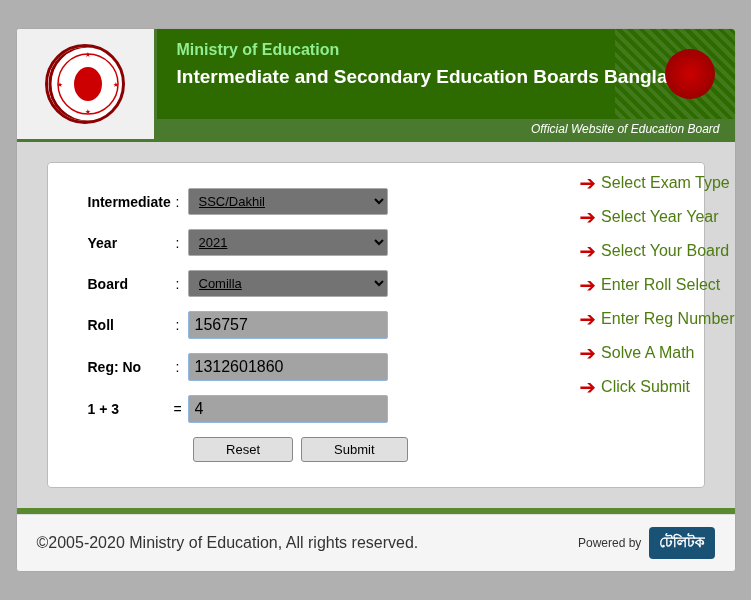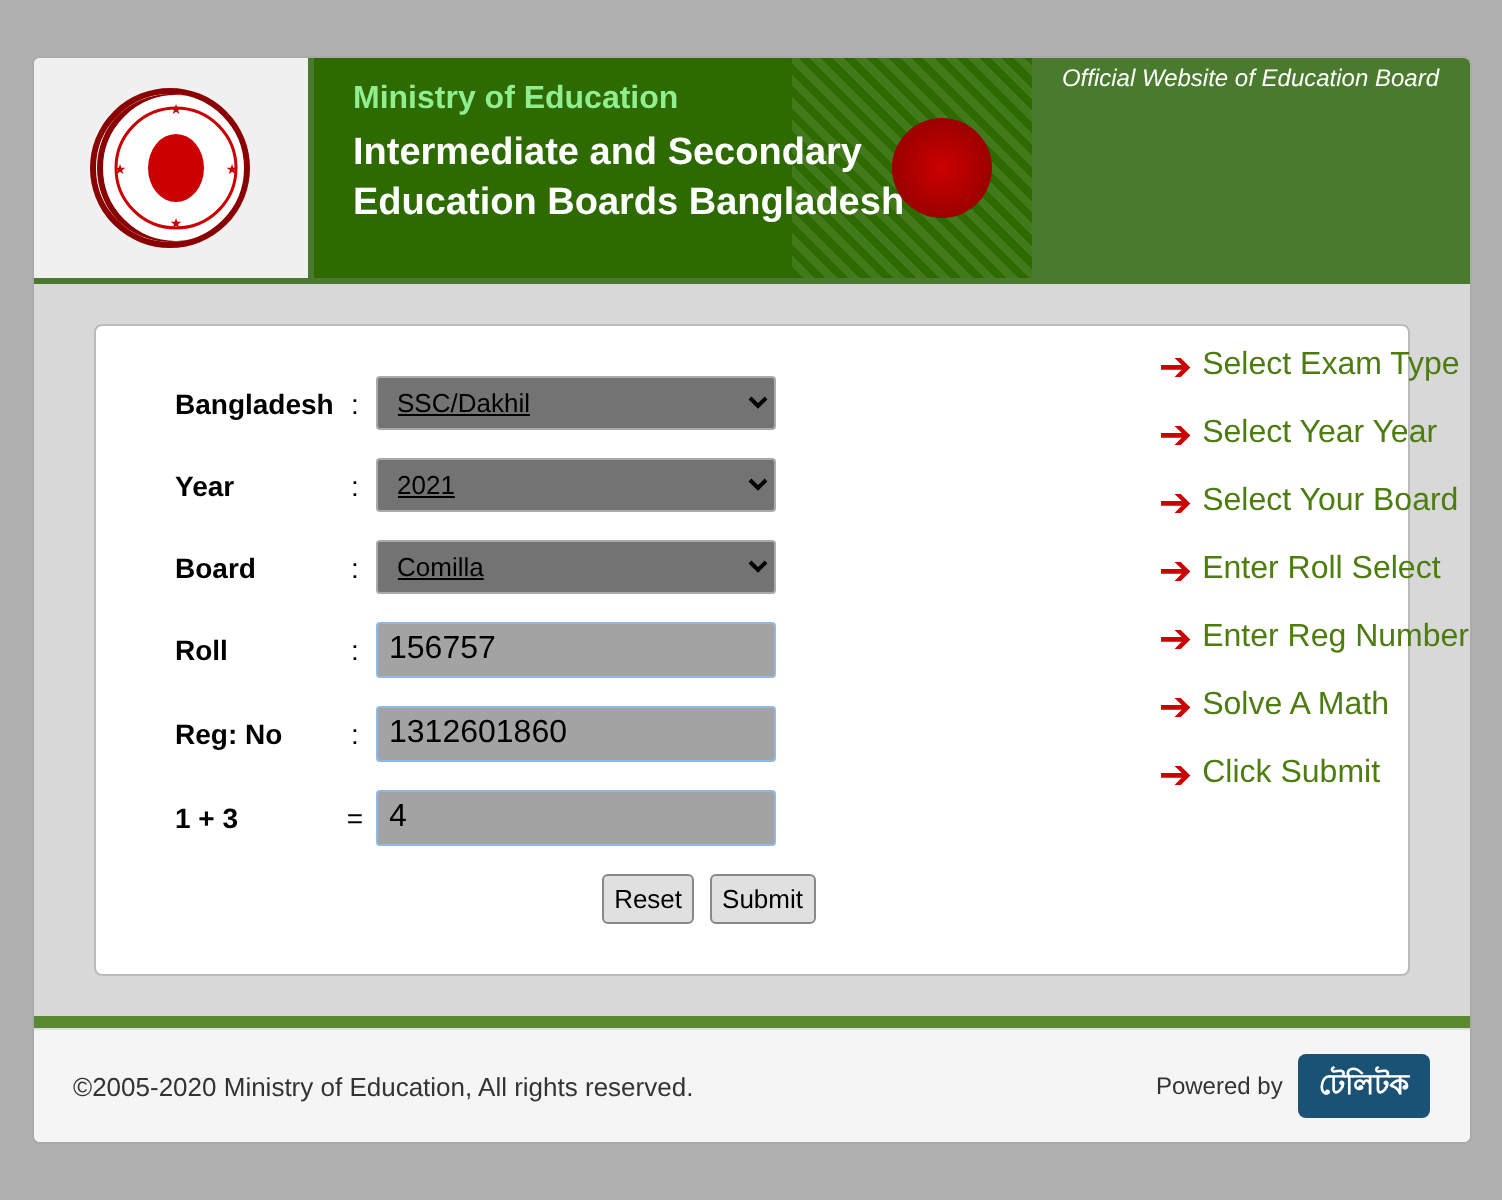--- a/index.html
+++ b/index.html
@@ -180,42 +180,42 @@
       white-space: nowrap;
     }
     .btn-row {
       display: flex;
       justify-content: flex-end;
       margin-top: 8px;
       gap: 8px;
       max-width: 320px;
     }
     .btn {
-      padding: 4px 5px;
+      padding: 4px 32px;
       font-size: 13px;
       border: 1px solid #888;
       border-radius: 3px;
       cursor: pointer;
       background: #e0e0e0;
     }
     
     .footer-bar {
       background: #5a8a30;
       height: 6px;
     }
     .footer {
       background: #f5f5f5;
       padding: 12px 20px;
       display: flex;
       align-items: center;
       justify-content: space-between;
       border-top: 1px solid #ddd;
     }
     .footer-copyright {
-      font-size: 13px;
+      font-size: 16px;
       color: #333;
     }
     .footer-powered {
       display: flex;
       align-items: center;
       gap: 8px;
       font-size: 12px;
       color: #333;
     }
     .teletalk-logo {
@@ -257,38 +257,38 @@
               <text x="40" y="70" text-anchor="middle" font-size="7" fill="#cc0000">★</text>
               <text x="12" y="43" text-anchor="middle" font-size="7" fill="#cc0000">★</text>
               <text x="68" y="43" text-anchor="middle" font-size="7" fill="#cc0000">★</text>
 
               <ellipse cx="40" cy="40" rx="14" ry="17" fill="#cc0000"></ellipse>
               <ellipse cx="40" cy="44" rx="10" ry="12" fill="#cc0000"></ellipse>
             </svg>
           </div>
         </div>
       </div>
-      <div style="flex:1;display:flex;flex-direction:row;">
+      <div style="flex:1;display:flex;flex-direction:column;">
         <div class="header-text">
           <div class="header-red-circle"></div>
           <div class="ministry-title">Ministry of Education</div>
           <div class="ministry-subtitle">Intermediate and Secondary Education Boards Bangladesh</div>
         </div>
         <div class="official-bar">
           <span>Official Website of Education Board</span>
         </div>
       </div>
     </div>
 
     <div class="main-content">
       <div style="position:relative;display:inline-block;width:100%;">
         <div class="form-container">
 
           <div class="form-row">
-            <div class="form-label">Bangladesh</div>
+            <div class="form-label">Intermediate</div>
             <div class="form-colon">:</div>
             <div class="form-control">
               <select class="form-input">
                 <option>SSC/Dakhil</option>
               </select>
             </div>
           </div>
 
           <div class="form-row">
             <div class="form-label">Year</div>

